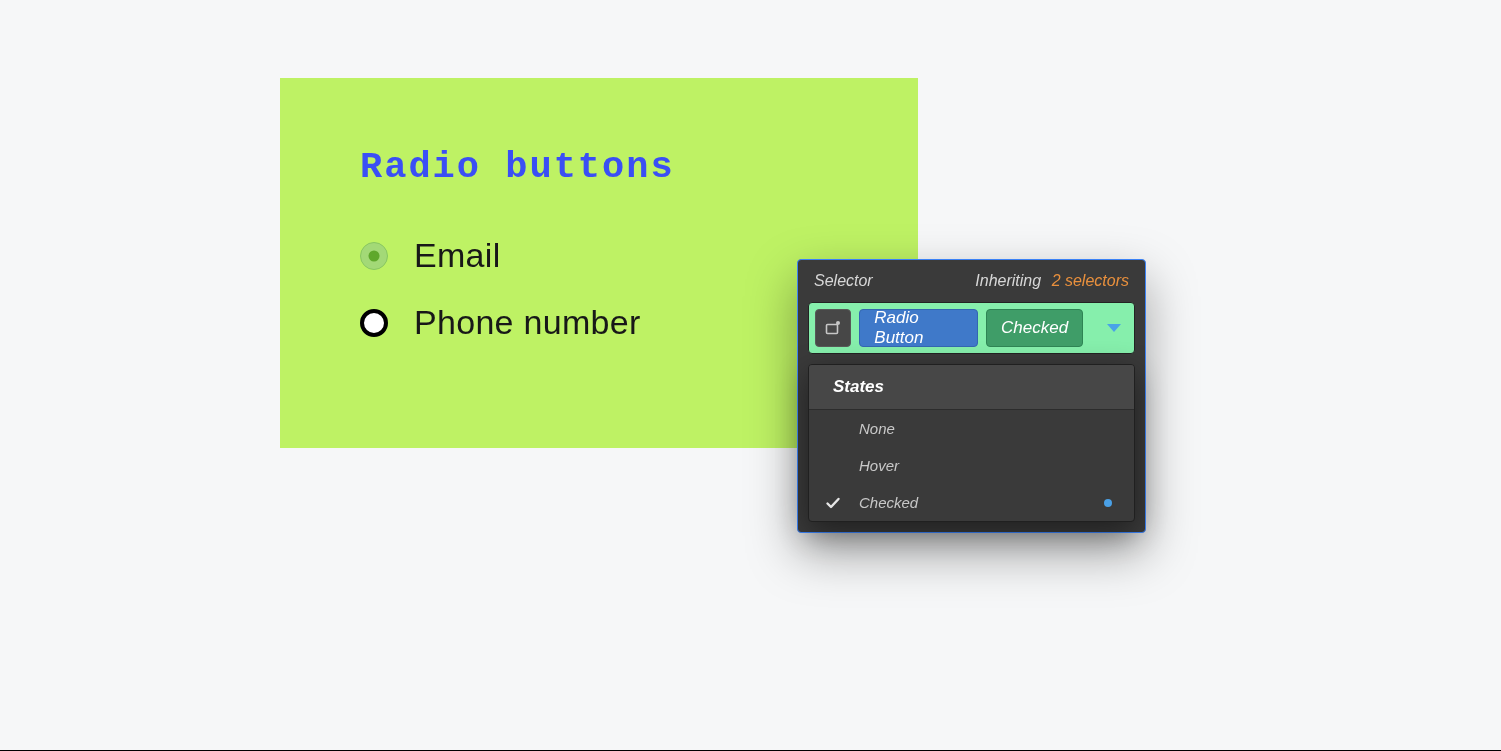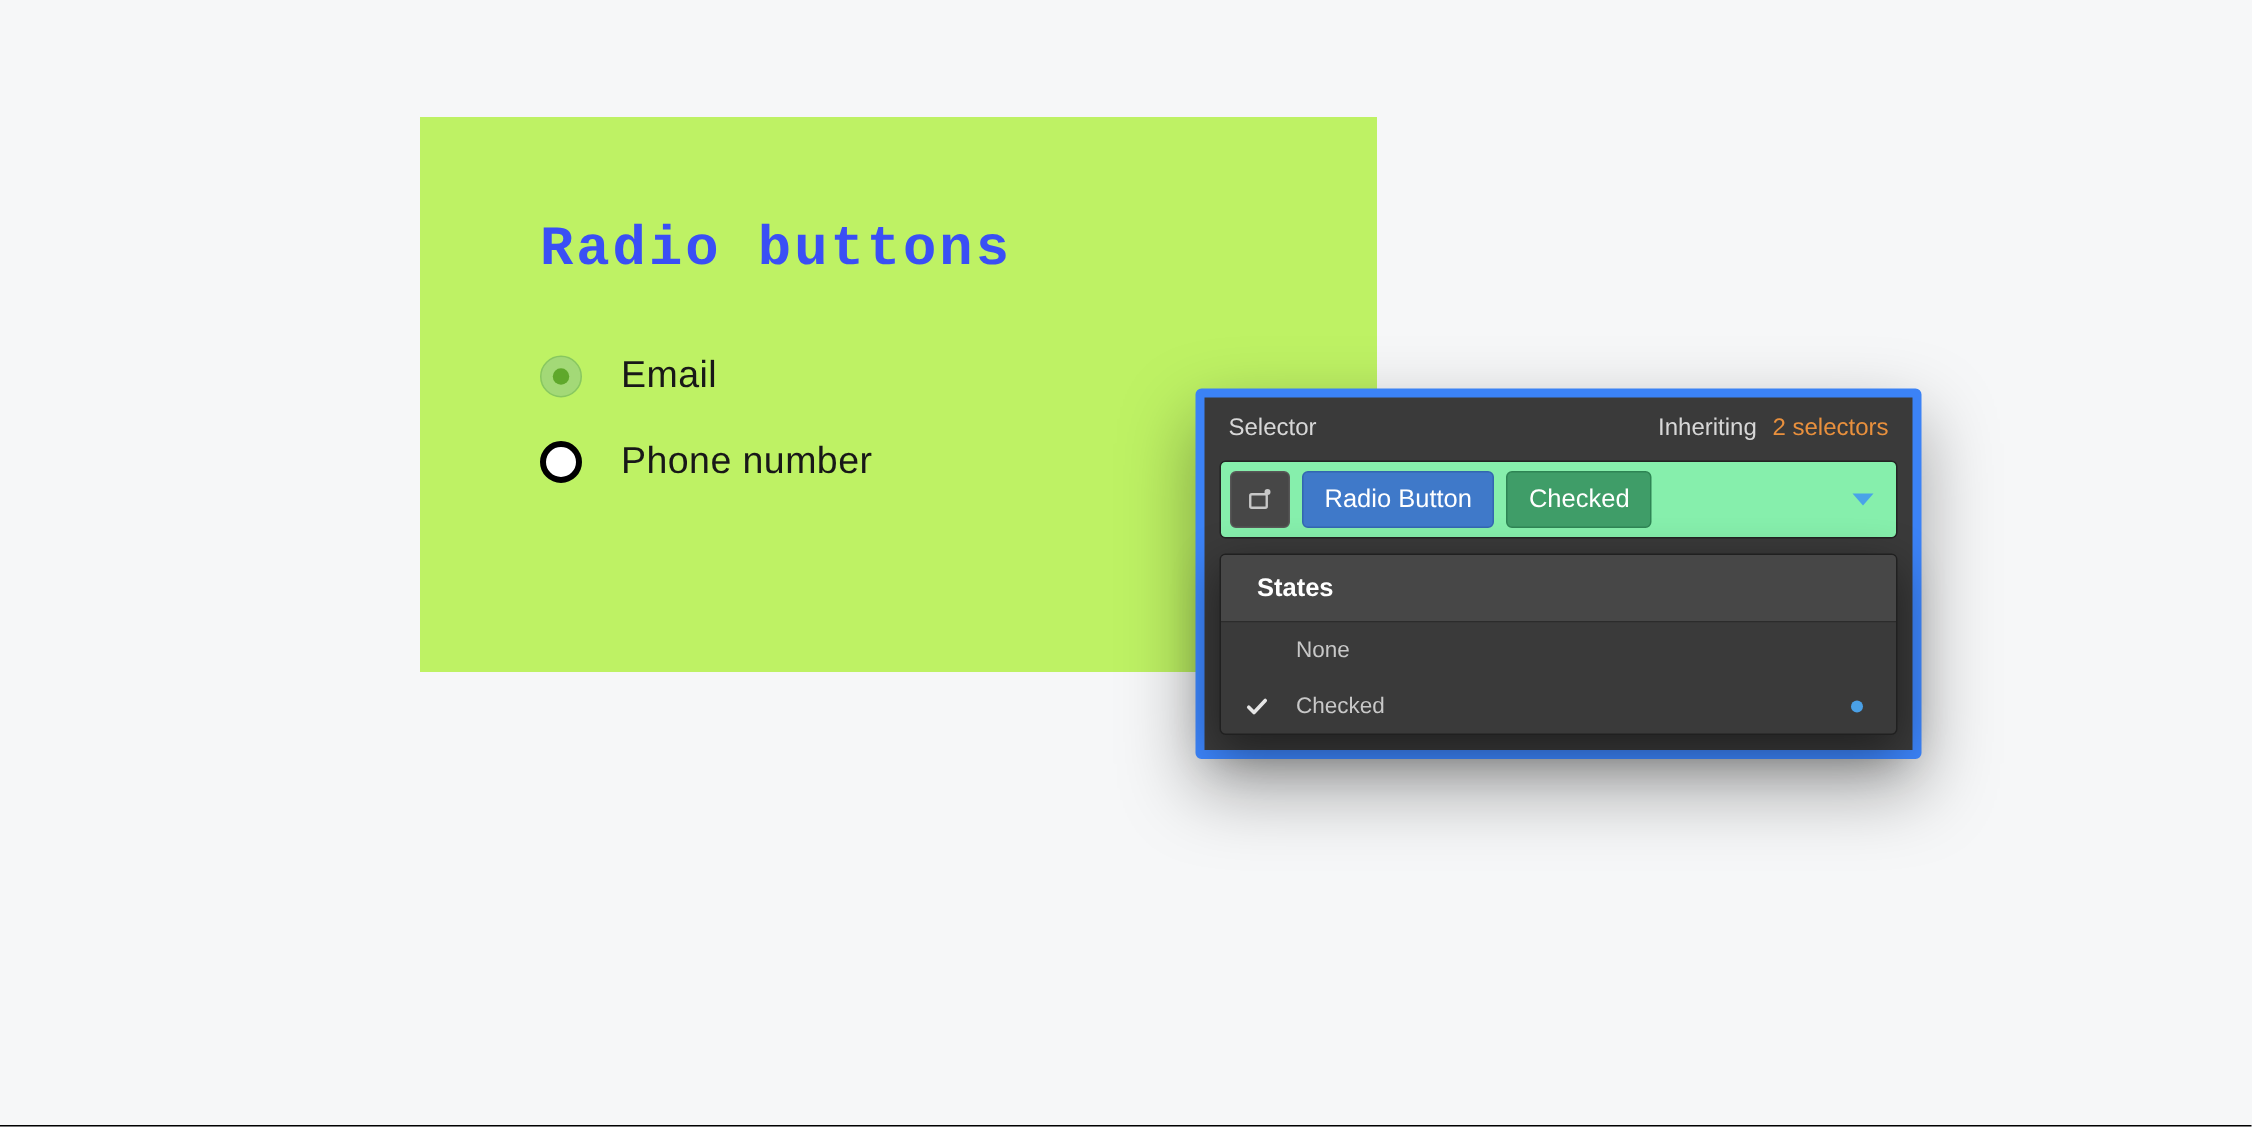--- a/index.html
+++ b/index.html
@@ -53,36 +53,37 @@
     width: 11px; height: 11px;
     background: #5fa82b;
     border-radius: 50%;
     transform: translate(-50%, -50%);
   }
   .radio-outer.unchecked {
     border: 4px solid #000;
     background: #fff;
   }
   .radio-label {
-    font-size: 25px;
+    font-size: 34px;
     color: #181818;
     letter-spacing: 0.3px;
   }
 
   
   .panel {
     position: absolute;
     left: 797px;
     top: 259px;
-    width: 484px;
+    width: 349px;
     background: #3a3a3a;
-    border: 6px solid #3b82f6;
+    border: 1px solid #3b82f6;
     border-radius: 4px;
     box-shadow: 0 20px 50px rgba(0,0,0,0.35);
     color: #d5d5d5;
+    font-style: italic;
   }
   .panel-header {
     display: flex;
     align-items: center;
     justify-content: space-between;
     padding: 12px 16px 12px 16px;
     font-size: 16px;
   }
   .panel-header .left { color: #d7d7d7; }
   .panel-header .right { color: #d7d7d7; }
@@ -222,20 +223,25 @@
 
   <div class="dropdown">
     <div class="dropdown-header">States</div>
 
     <div class="dropdown-item">
       <span class="check-slot"></span>
       <span style="flex:1">None</span>
       <span class="dot-slot"></span>
     </div>
 
+    <div class="dropdown-item">
+      <span class="check-slot"></span>
+      <span style="flex:1">Hover</span>
+      <span class="dot-slot"></span>
+    </div>
 
 
 
     <div class="dropdown-item">
       <span class="check-slot">
         <svg width="16" height="16" viewBox="0 0 16 16" fill="none" stroke="#e6e6e6" stroke-width="2.4" stroke-linecap="round" stroke-linejoin="round">
           <polyline points="2.5 8.5 6 12 13.5 4"></polyline>
         </svg>
       </span>
       <span style="flex:1">Checked</span>

